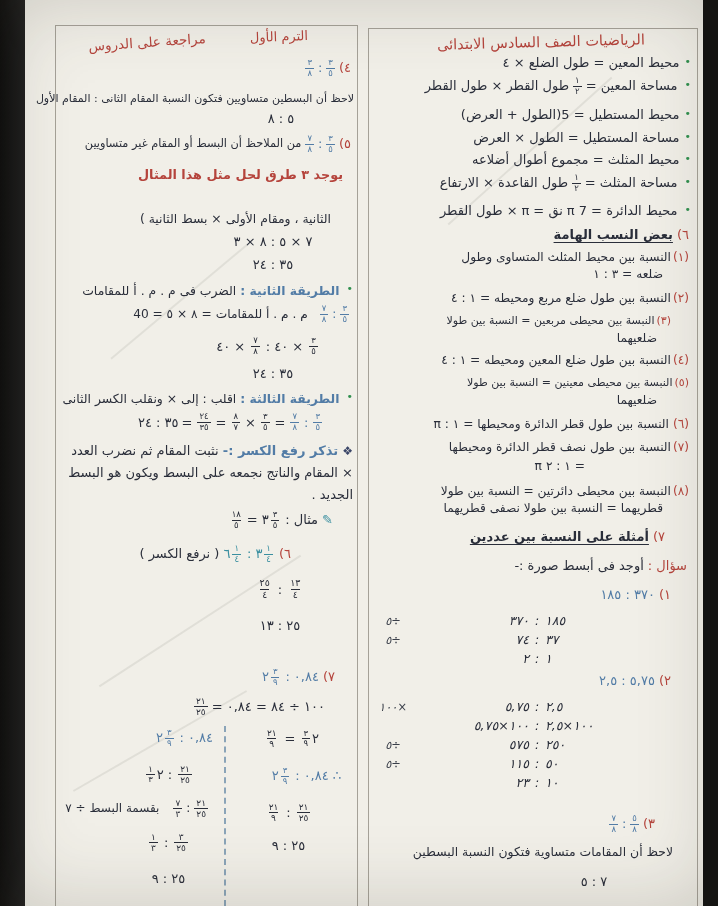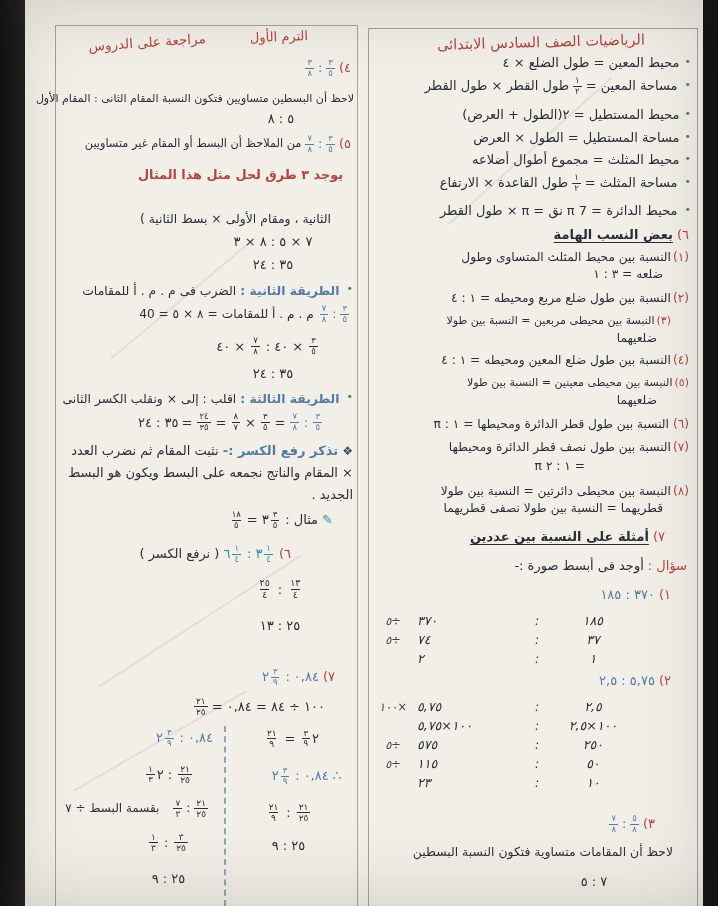--- a/index.html
+++ b/index.html
@@ -21,23 +21,23 @@
 .hw{letter-spacing:.5px}
 .fr{display:inline-flex;flex-direction:column;align-items:center;font-size:8.5px;line-height:1.15;vertical-align:middle;margin:0 2px}
 .fr b{font-weight:normal;display:block;padding:0 2px}
 .fr b.dn{border-top:1px solid currentColor}
 .mx{display:inline-flex;flex-direction:row-reverse;align-items:center}
 .mx>i{font-style:normal;font-size:13px}
 .u{text-decoration:underline;text-underline-offset:3px}.xs{font-size:11px}
 .grid{position:absolute;left:0;width:272px;direction:ltr}
 .row{display:flex;direction:ltr;align-items:center;height:19px;font-size:12.6px}
 .nc{width:48px;text-align:center;font-size:11.4px;color:#3a3f4a}
-.lc{width:112px;text-align:left}
+.lc{width:112px;text-align:right}
 .cc{width:16px;text-align:center}
-.rc{width:96px;text-align:center}
+.rc{width:96px;}
 .b{font-size:11px;margin-left:5px;vertical-align:2px}
 .crease{position:absolute;height:2px;background:rgba(110,105,95,.12);pointer-events:none}
 .dash{position:absolute;border-left:2px dashed #8aa4b8}
 </style>
 </head>
 <body>
 
 <div class="photo">
   <div class="strip" id="stripL"></div>
   <div class="strip" id="stripR"></div>
@@ -48,21 +48,21 @@
   <div class="crease" style="left:420px;top:150px;width:220px;transform:rotate(-42deg)"></div>
 
   <div class="box" id="rb">
     <div class="t red hw" style="top:4px;left:30px;right:14px;text-align:center;font-size:14.5px;transform:rotate(-1.5deg)">الرياضيات الصف السادس الابتدائى</div>
 
     <div class="t" style="top:26px;right:6px;left:4px"><span class="grn b">•</span><span>محيط المعين = طول الضلع × ٤</span></div>
     <div class="t" style="top:47px;right:6px;left:4px"><span class="grn b">•</span><span class="seg">مساحة المعين =</span><span class="fr">
           <b>١</b>
           <b class="dn">٢</b>
         </span><span class="seg">طول القطر × طول القطر</span></div>
-    <div class="t" style="top:78px;right:6px;left:4px"><span class="grn b">•</span><span>محيط المستطيل = ٢(الطول + العرض)</span></div>
+    <div class="t" style="top:78px;right:6px;left:4px"><span class="grn b">•</span><span>محيط المستطيل = 5(الطول + العرض)</span></div>
     <div class="t" style="top:123px;right:6px;left:4px"><span class="grn b">•</span><span>محيط المثلث = مجموع أطوال أضلاعه</span></div>
     <div class="t" style="top:101px;right:6px;left:4px"><span class="grn b">•</span><span>مساحة المستطيل = الطول × العرض</span></div>
     <div class="t" style="top:144px;right:6px;left:4px"><span class="grn b">•</span><span class="seg">مساحة المثلث =</span><span class="fr">
           <b>١</b>
           <b class="dn">٢</b>
         </span><span class="seg">طول القاعدة × الارتفاع</span></div>
     <div class="t" style="top:174px;right:6px;left:4px"><span class="grn b">•</span><span class="seg">محيط الدائرة = 7</span><span class="seg">π</span><span class="seg">نق =</span><span class="seg">π</span><span class="seg">× طول القطر</span></div>
 
     <div class="t" style="top:198px;right:6px"><span class="seg ltr red">(٦</span><span class="seg u" style="font-weight:bold">بعض النسب الهامة</span></div>
 
@@ -187,21 +187,21 @@
         <span class="ltr">٣٥ : ٢٤</span>
       </div>
 
     <div class="t" style="top:256px;right:4px;left:1px;font-size:12.4px"><span class="grn b">•</span><span class="seg blue" style="font-weight:bold">الطريقة الثانية :</span><span class="seg">الضرب فى م . م . أ للمقامات</span></div>
     <div class="t" style="top:278px;right:6px;left:1px;font-size:12.2px"><span class="fr blue">
           <b>٣</b>
           <b class="dn">٥</b>
         </span><span class="seg blue">:</span><span class="fr blue">
           <b>٧</b>
           <b class="dn">٨</b>
-        </span><span class="seg" style="margin-right:4px">م . م . أ للمقامات</span><span class="seg ltr">40 = ٨ × ٥ =</span></div>
+        </span><span class="seg" style="margin-right:10px">م . م . أ للمقامات</span><span class="seg ltr">40 = ٨ × ٥ =</span></div>
     <div class="m" style="top:310px;left:132px;width:160px">
         <span class="ltr">٤٠ ×</span>
         <span class="fr">
           <b>٧</b>
           <b class="dn">٨</b>
         </span>
         <span>:</span>
         <span class="ltr">٤٠ ×</span>
         <span class="fr">
           <b>٣</b>

